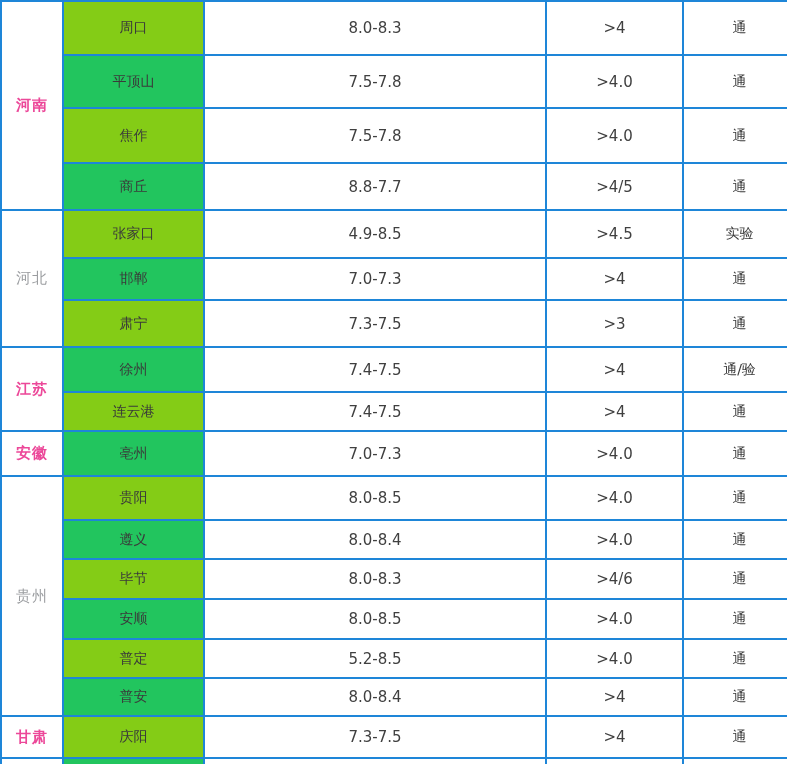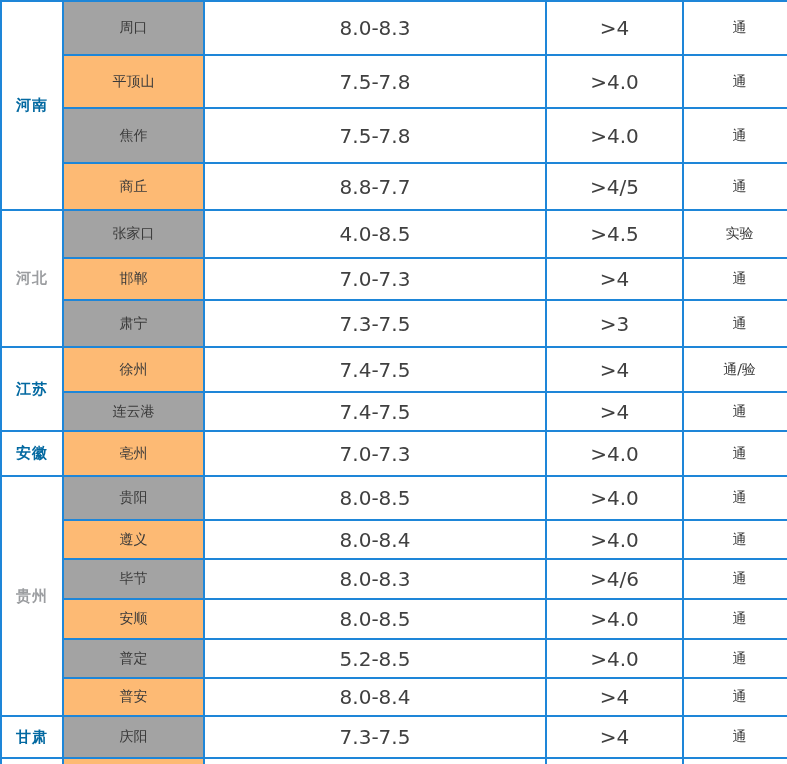--- a/index.html
+++ b/index.html
@@ -21,37 +21,37 @@
     text-align:center;
     vertical-align:middle;
     overflow:hidden;
     white-space:nowrap;
   }
   table.price-table td:last-child{border-right:none;}
   td.province{
     background:#ffffff;
     font-size:15px;
     font-weight:bold;
-    color:#0369a1;
+    color:#ec4899;
     letter-spacing:1px;
   }
   td.province.muted{
-    font-weight:bold;
+    font-weight:normal;
     color:#9b9da0;
     margin-left:12px;
   }
   td.city{
     font-size:14px;
     color:#3a3a3a;
   }
-  td.city.light{background:#a3a3a3;}
-  td.city.dark{background:#fdba74;}
+  td.city.light{background:#84cc16;}
+  td.city.dark{background:#22c55e;}
   td.price, td.spec{
     background:#ffffff;
-    font-size:20px;
+    font-size:15px;
     color:#404040;
     margin-left:38px;
   }
   td.status{
     background:#ffffff;
     font-size:14px;
     color:#3a3a3a;
   }
 </style>
 </head>
@@ -88,21 +88,21 @@
         </tr>
         <tr style="height: 47px;">
           <td class="city dark">商丘</td>
           <td class="price">8.8-7.7</td>
           <td class="spec">&gt;4/5</td>
           <td class="status">通</td>
         </tr>
         <tr style="height: 48px;">
           <td class="province muted" rowspan="3">河北</td>
           <td class="city light">张家口</td>
-          <td class="price">4.0-8.5</td>
+          <td class="price">4.9-8.5</td>
           <td class="spec">&gt;4.5</td>
           <td class="status">实验</td>
         </tr>
         <tr style="height: 42px;">
           <td class="city dark">邯郸</td>
           <td class="price">7.0-7.3</td>
           <td class="spec">&gt;4</td>
           <td class="status">通</td>
         </tr>
         <tr style="height: 47px;">

